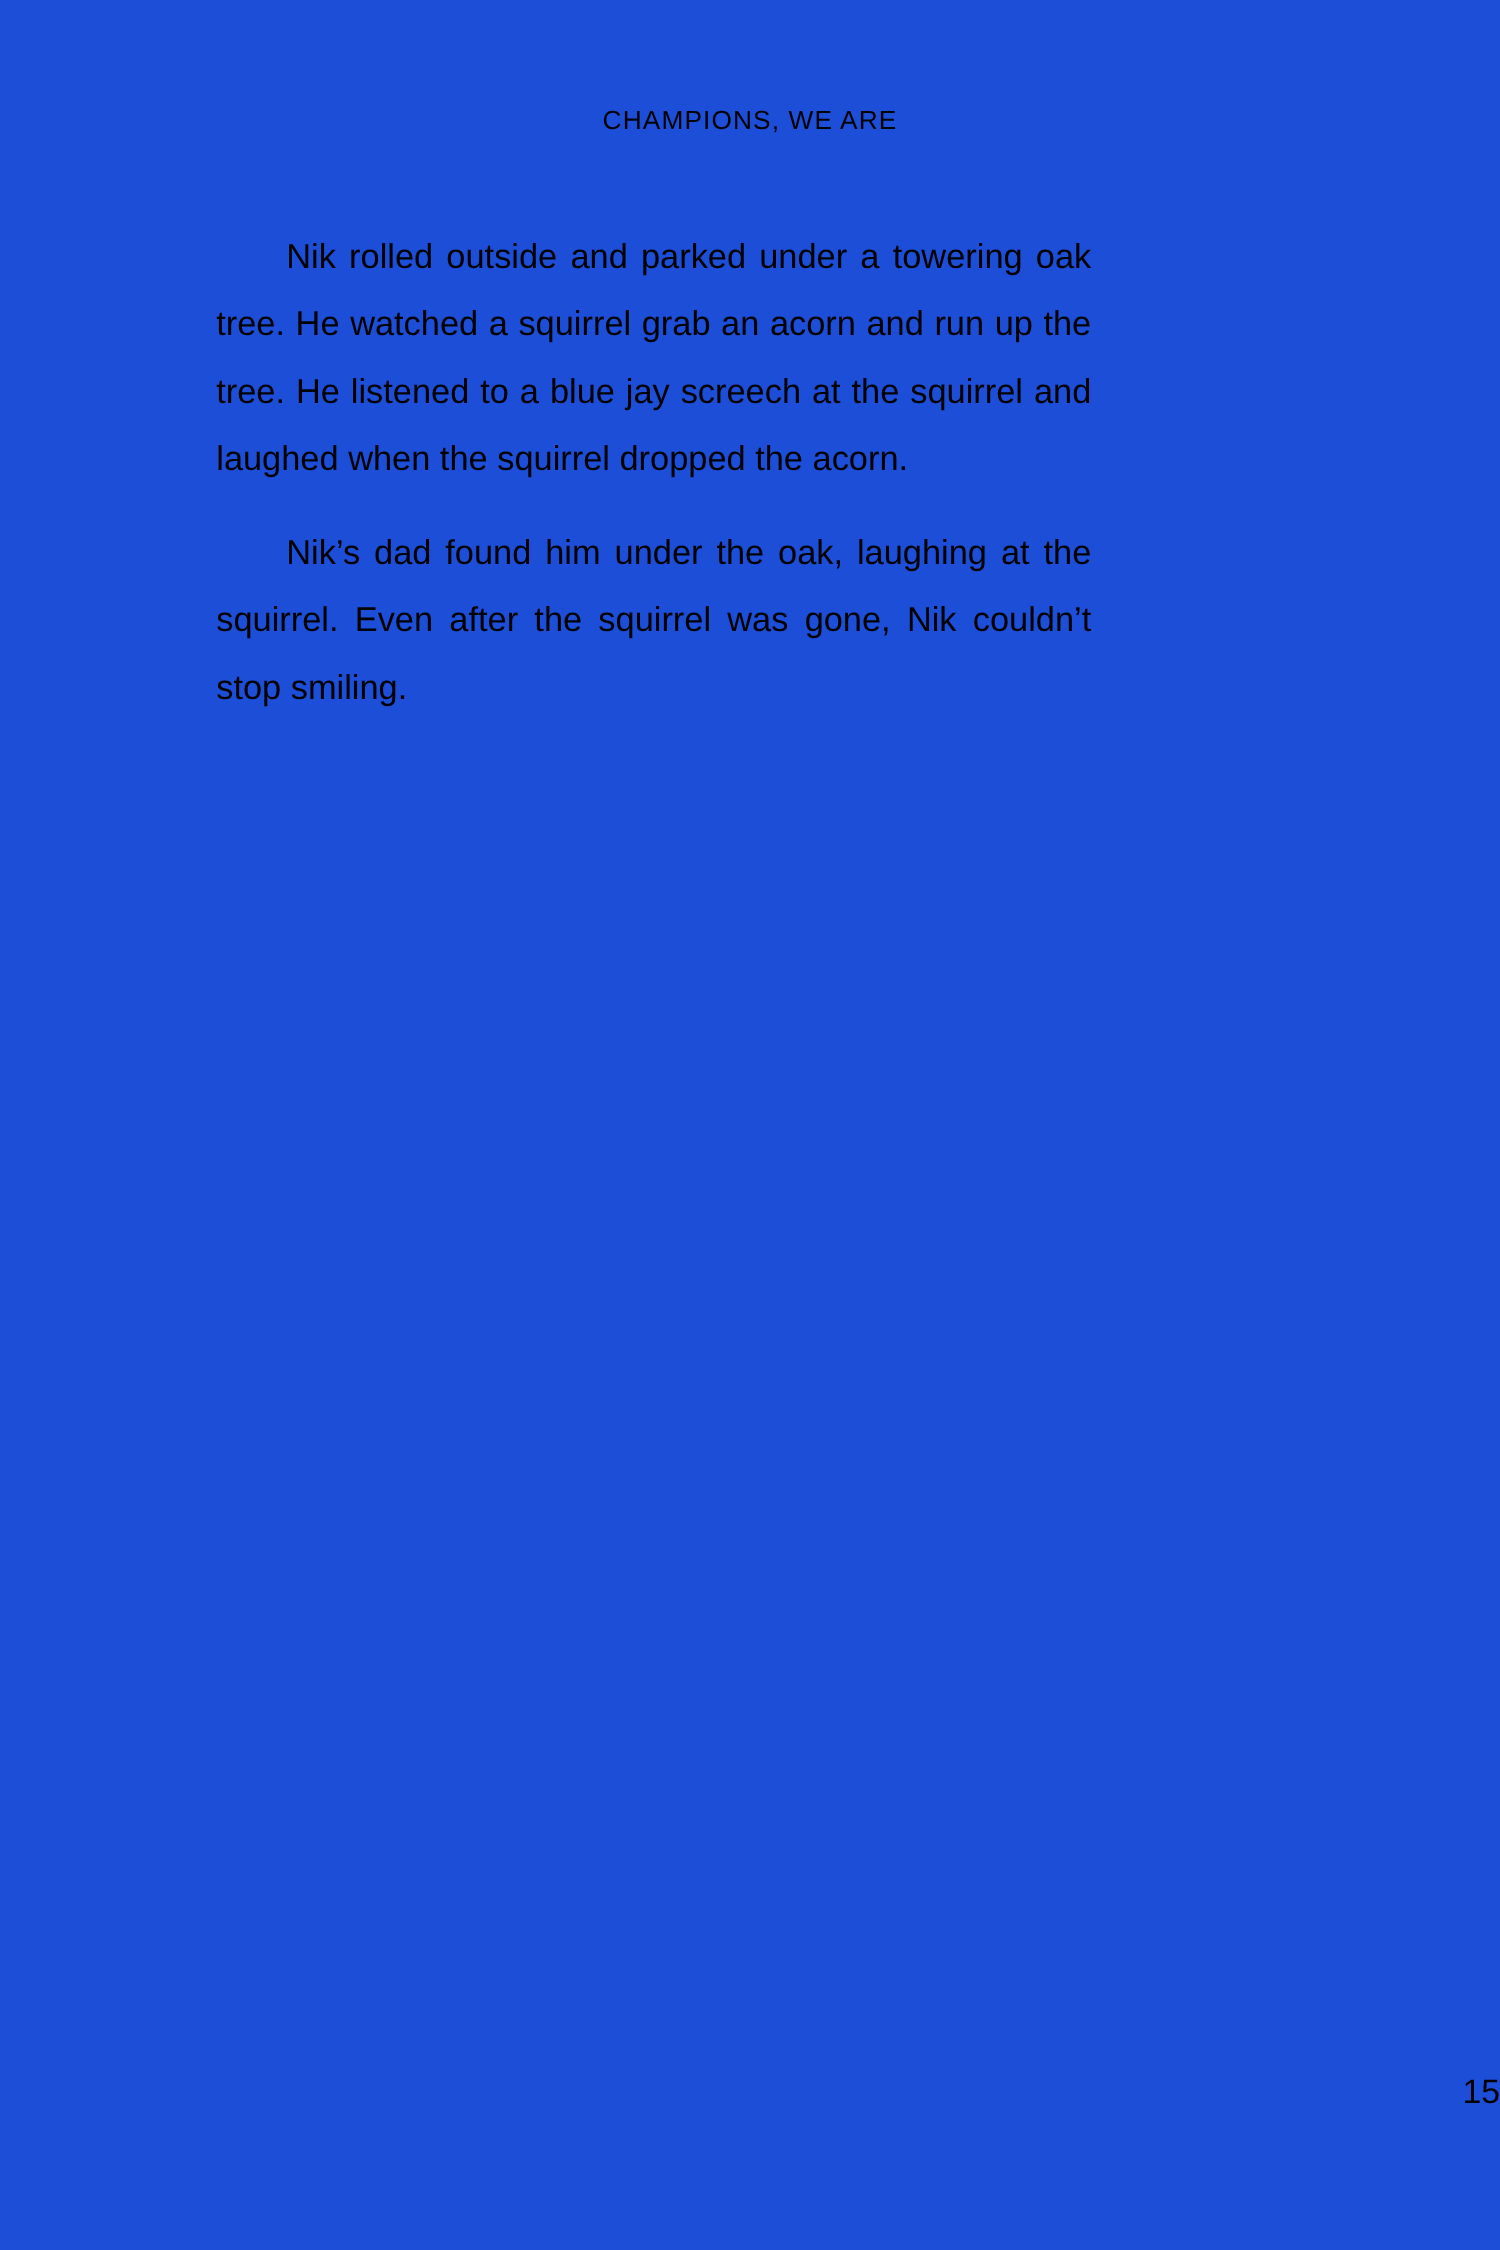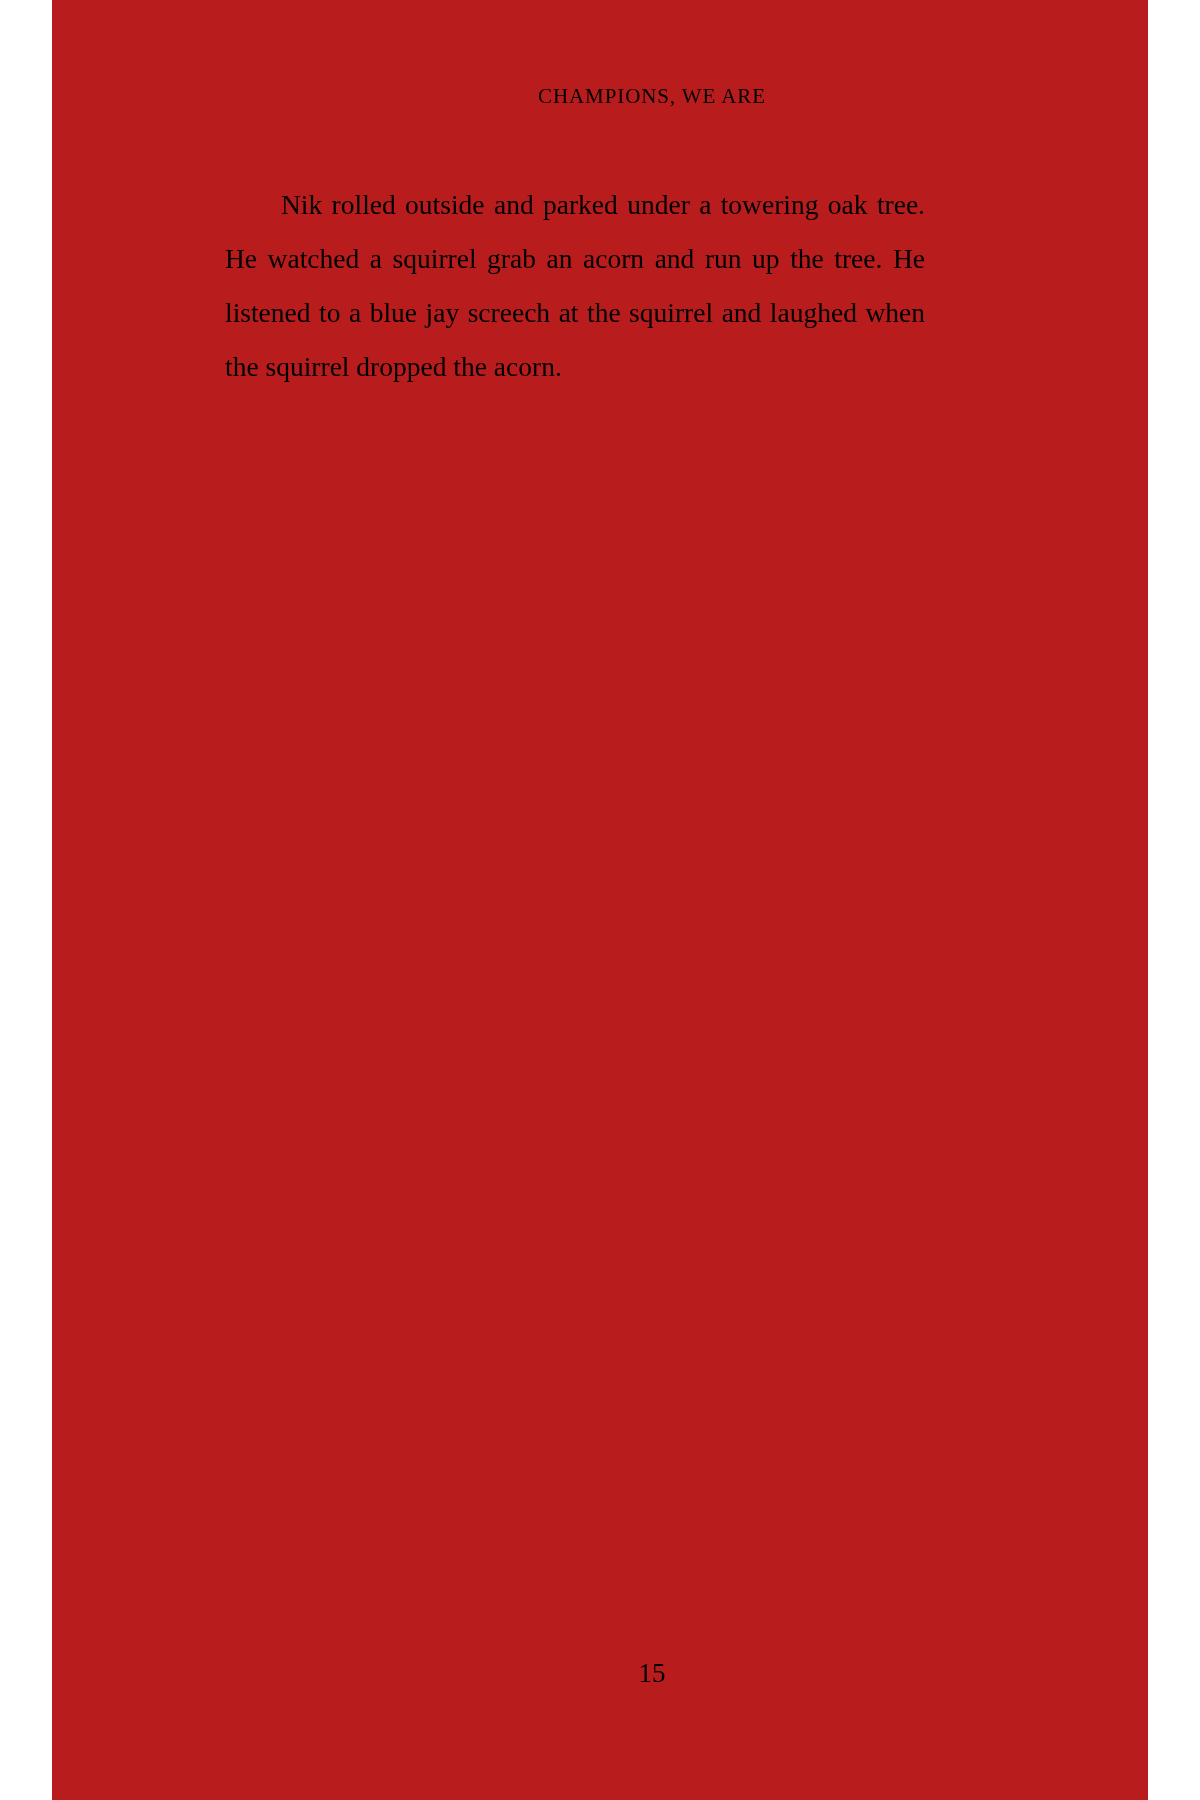--- a/index.html
+++ b/index.html
@@ -3,26 +3,26 @@
 <meta charset="utf-8">
 <style>
   html, body {
     margin: 0;
     padding: 0;
     background: #ffffff;
   }
 
   .page {
     position: relative;
-    width: 1096px;
+    width: 1200px;
     height: 1800px;
-    background: #b91c1c;
+    background: #1d4ed8;
     margin: 0 auto;
     overflow: hidden;
-    font-family: Liberation Serif, serif;
+    font-family: Liberation Sans, sans-serif;
     color: #000000;
     -webkit-font-smoothing: antialiased;
   }
 
   
   .running-head {
     position: absolute;
     top: 86px;
     left: 0;
     width: 1200px;
@@ -58,32 +58,33 @@
   .para + .para {
     margin-top: 21px;
   }
 
   
   .folio {
     position: absolute;
     left: 0;
     top: 1660px;
     width: 1200px;
-    text-align: center;
+    text-align: right;
     font-size: 27px;
     line-height: 1;
     color: #000000;
   }
 </style>
 </head>
 <body>
 
 <div class="page">
 
   <div class="running-head">CHAMPIONS, WE ARE</div>
 
   <div class="text-block">
     <p class="para">Nik rolled outside and parked under a towering oak tree. He watched a squirrel grab an acorn and run up the tree. He listened to a blue jay screech at the squirrel and laughed when the squirrel dropped the acorn.</p>
+    <p class="para">Nik’s dad found him under the oak, laughing at the squirrel. Even after the squirrel was gone, Nik couldn’t stop smiling.</p>
   </div>
 
   <div class="folio">15</div>
 
 </div>
 
 </body></html>

